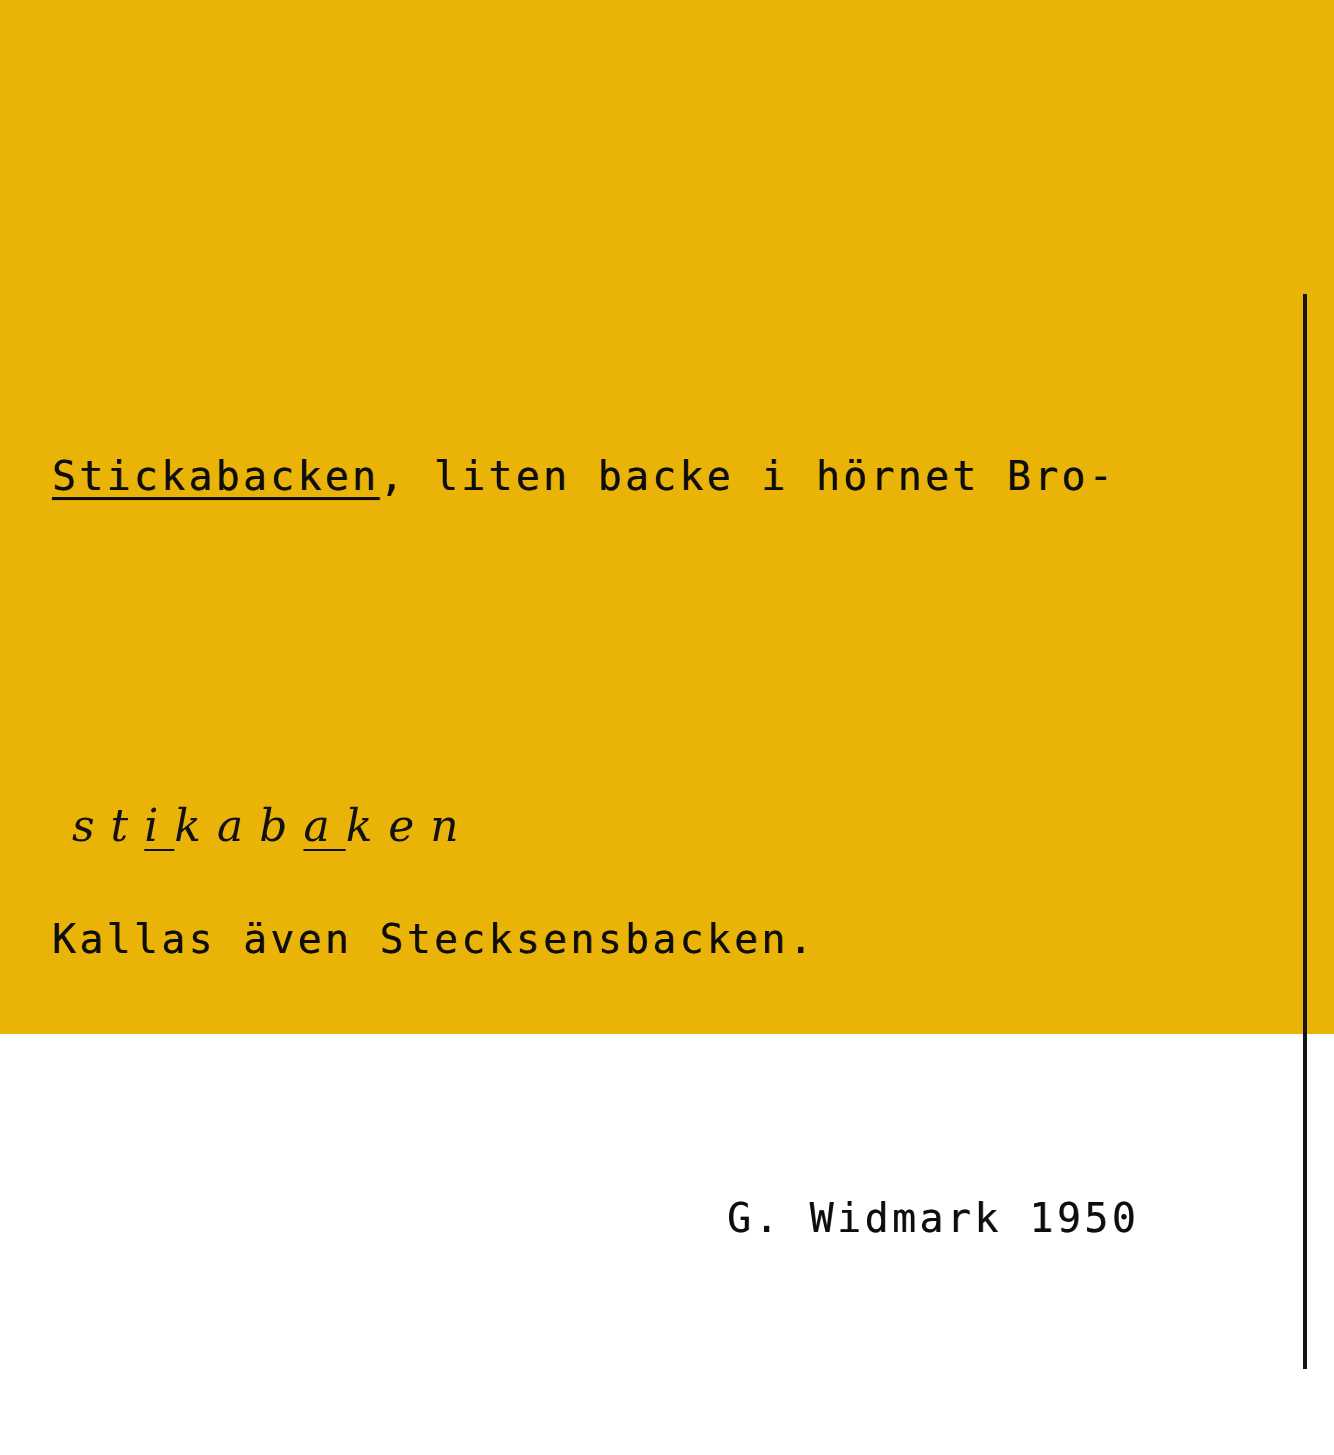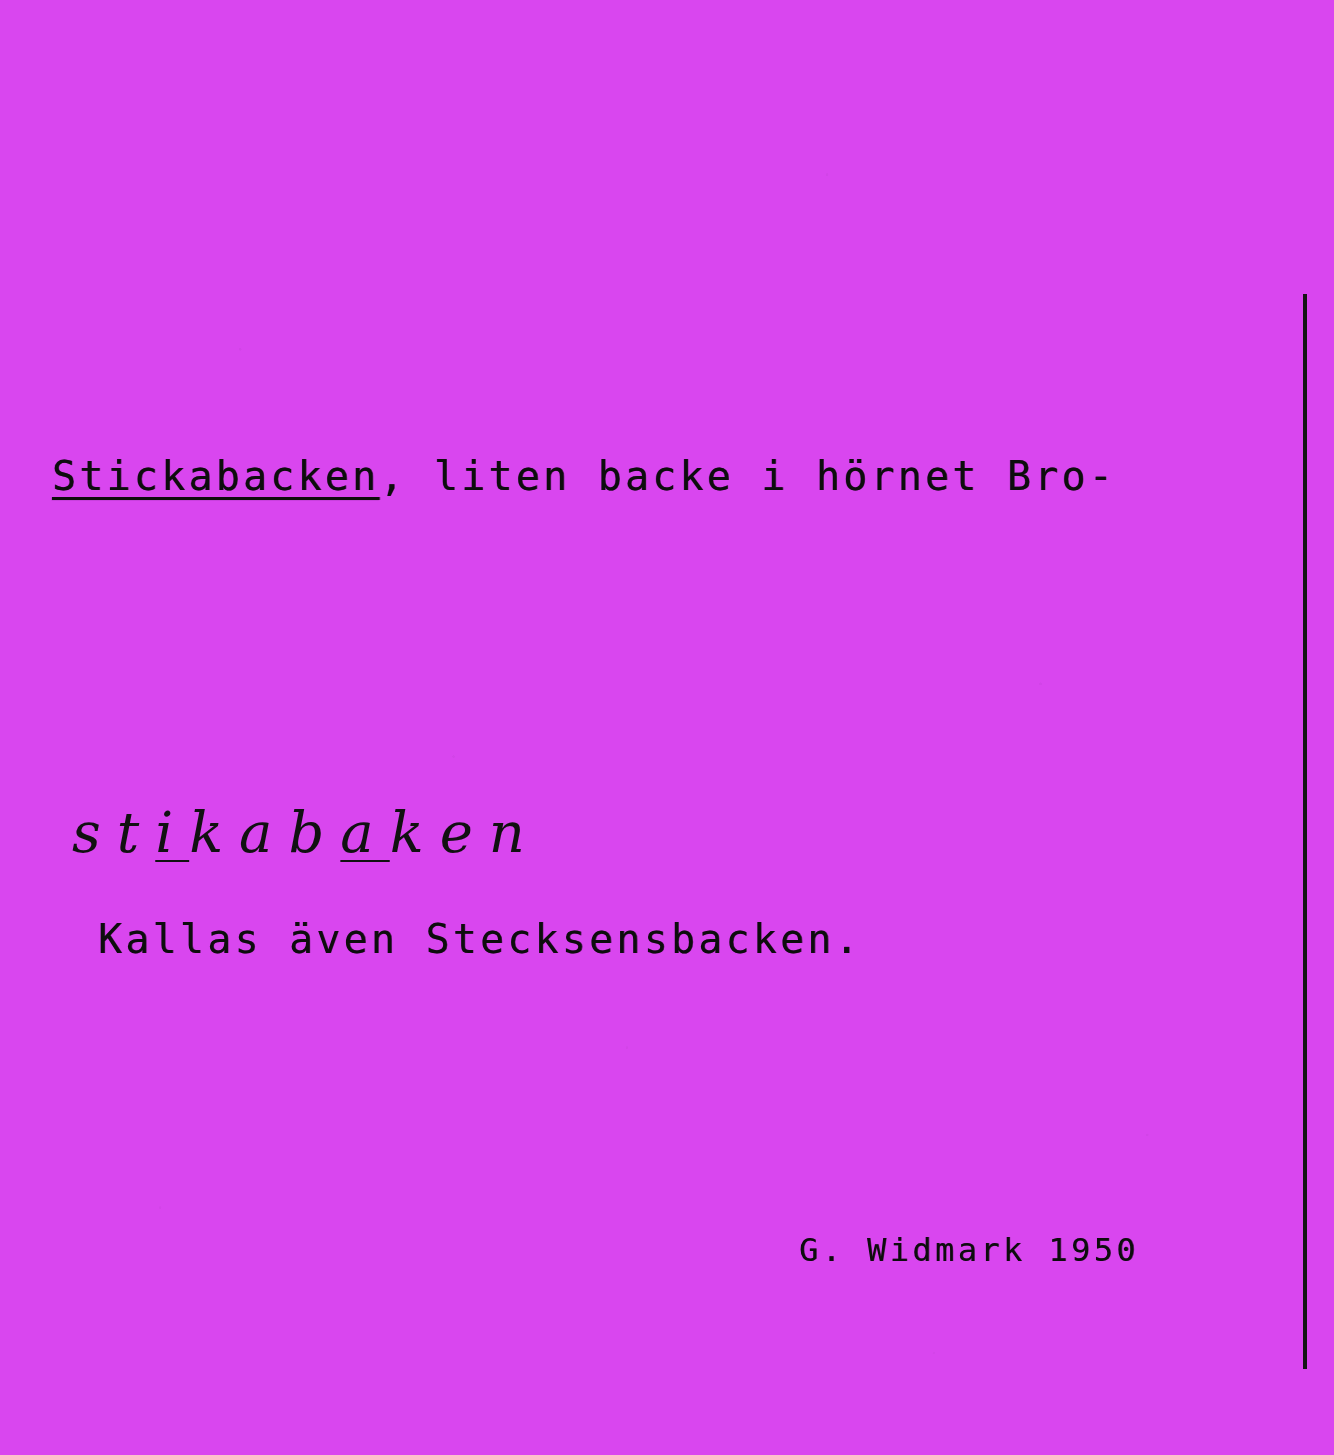--- a/index.html
+++ b/index.html
@@ -14,22 +14,22 @@
     font-family: "DejaVu Sans Mono", monospace;
     overflow: hidden;
   }
 
   
   #card {
     position: absolute;
     left: 0;
     top: 0;
     width: 1334px;
-    height: 1455px;
-    background: #d946ef;
+    height: 1034px;
+    background: #eab308;
   }
 
   
   #paper-texture {
     position: absolute;
     inset: 0;
     background:
       radial-gradient(circle at 18% 24%, rgba(0,0,0,0.035) 0 1.2px, transparent 1.6px),
       radial-gradient(circle at 62% 12%, rgba(0,0,0,0.03) 0 1.1px, transparent 1.5px),
       radial-gradient(circle at 34% 52%, rgba(0,0,0,0.03) 0 1.1px, transparent 1.5px),
@@ -73,55 +73,53 @@
     text-underline-offset: 7px;
     text-decoration-thickness: 3px;
   }
 
   #handwriting {
     position: absolute;
     left: 72px;
     top: 800px;
     font-family: "DejaVu Serif", serif;
     font-style: italic;
-    font-size: 56px;
+    font-size: 44px;
     letter-spacing: 16px;
     color: #111111;
     white-space: pre;
   }
   #handwriting .und {
     text-decoration: underline;
     text-underline-offset: 8px;
     text-decoration-thickness: 2px;
   }
 
   #alt-name-line {
     position: absolute;
     left: 52px;
     top: 916px;
     font-family: "DejaVu Sans Mono", monospace;
     font-size: 40px;
     letter-spacing: 3.2px;
     color: #0d0d0d;
     white-space: pre;
     text-shadow: 0.6px 0 0 rgba(0,0,0,0.55);
-    margin-left: 46px;
   }
 
   #attribution {
     position: absolute;
-    left: 799px;
+    left: 727px;
     top: 1195px;
     font-family: "DejaVu Sans Mono", monospace;
-    font-size: 32px;
+    font-size: 40px;
     letter-spacing: 3.4px;
     color: #0d0d0d;
     white-space: pre;
     text-shadow: 0.6px 0 0 rgba(0,0,0,0.55);
-    margin-top: 36px;
   }
 </style>
 </head>
 <body>
 
 <div id="card">
 
   <div id="paper-texture"></div>
 
   <div id="right-rule"></div>

